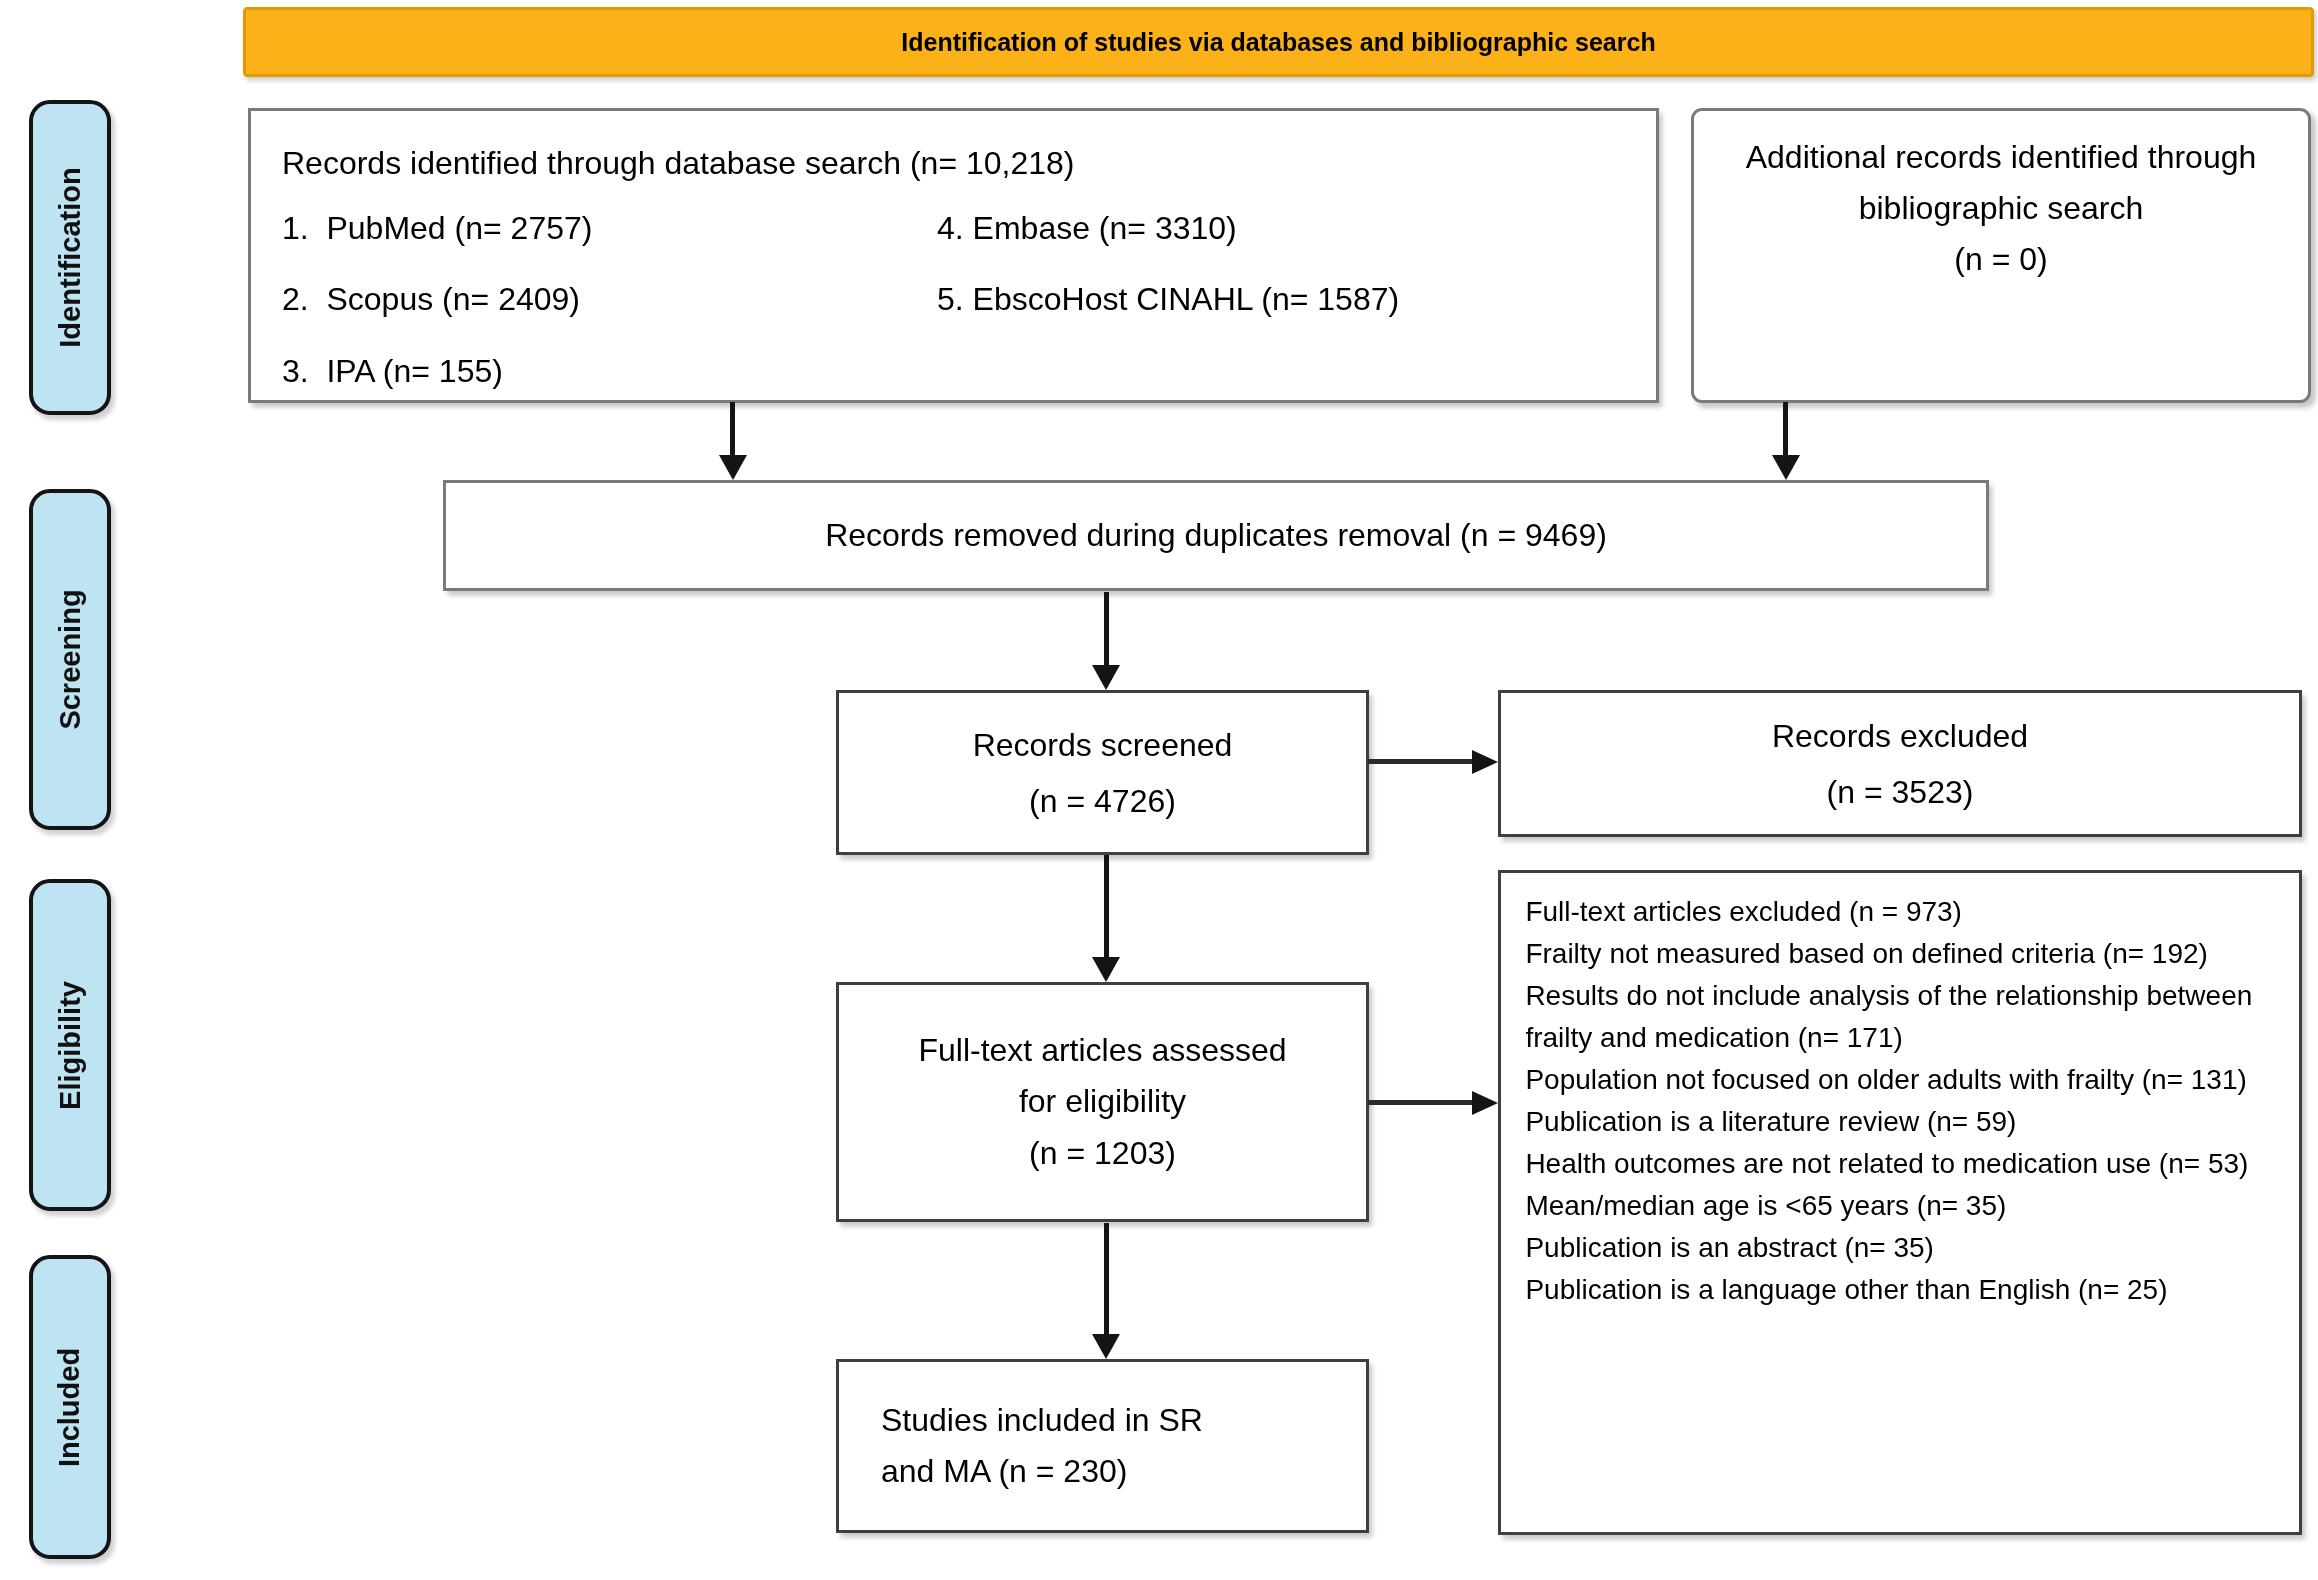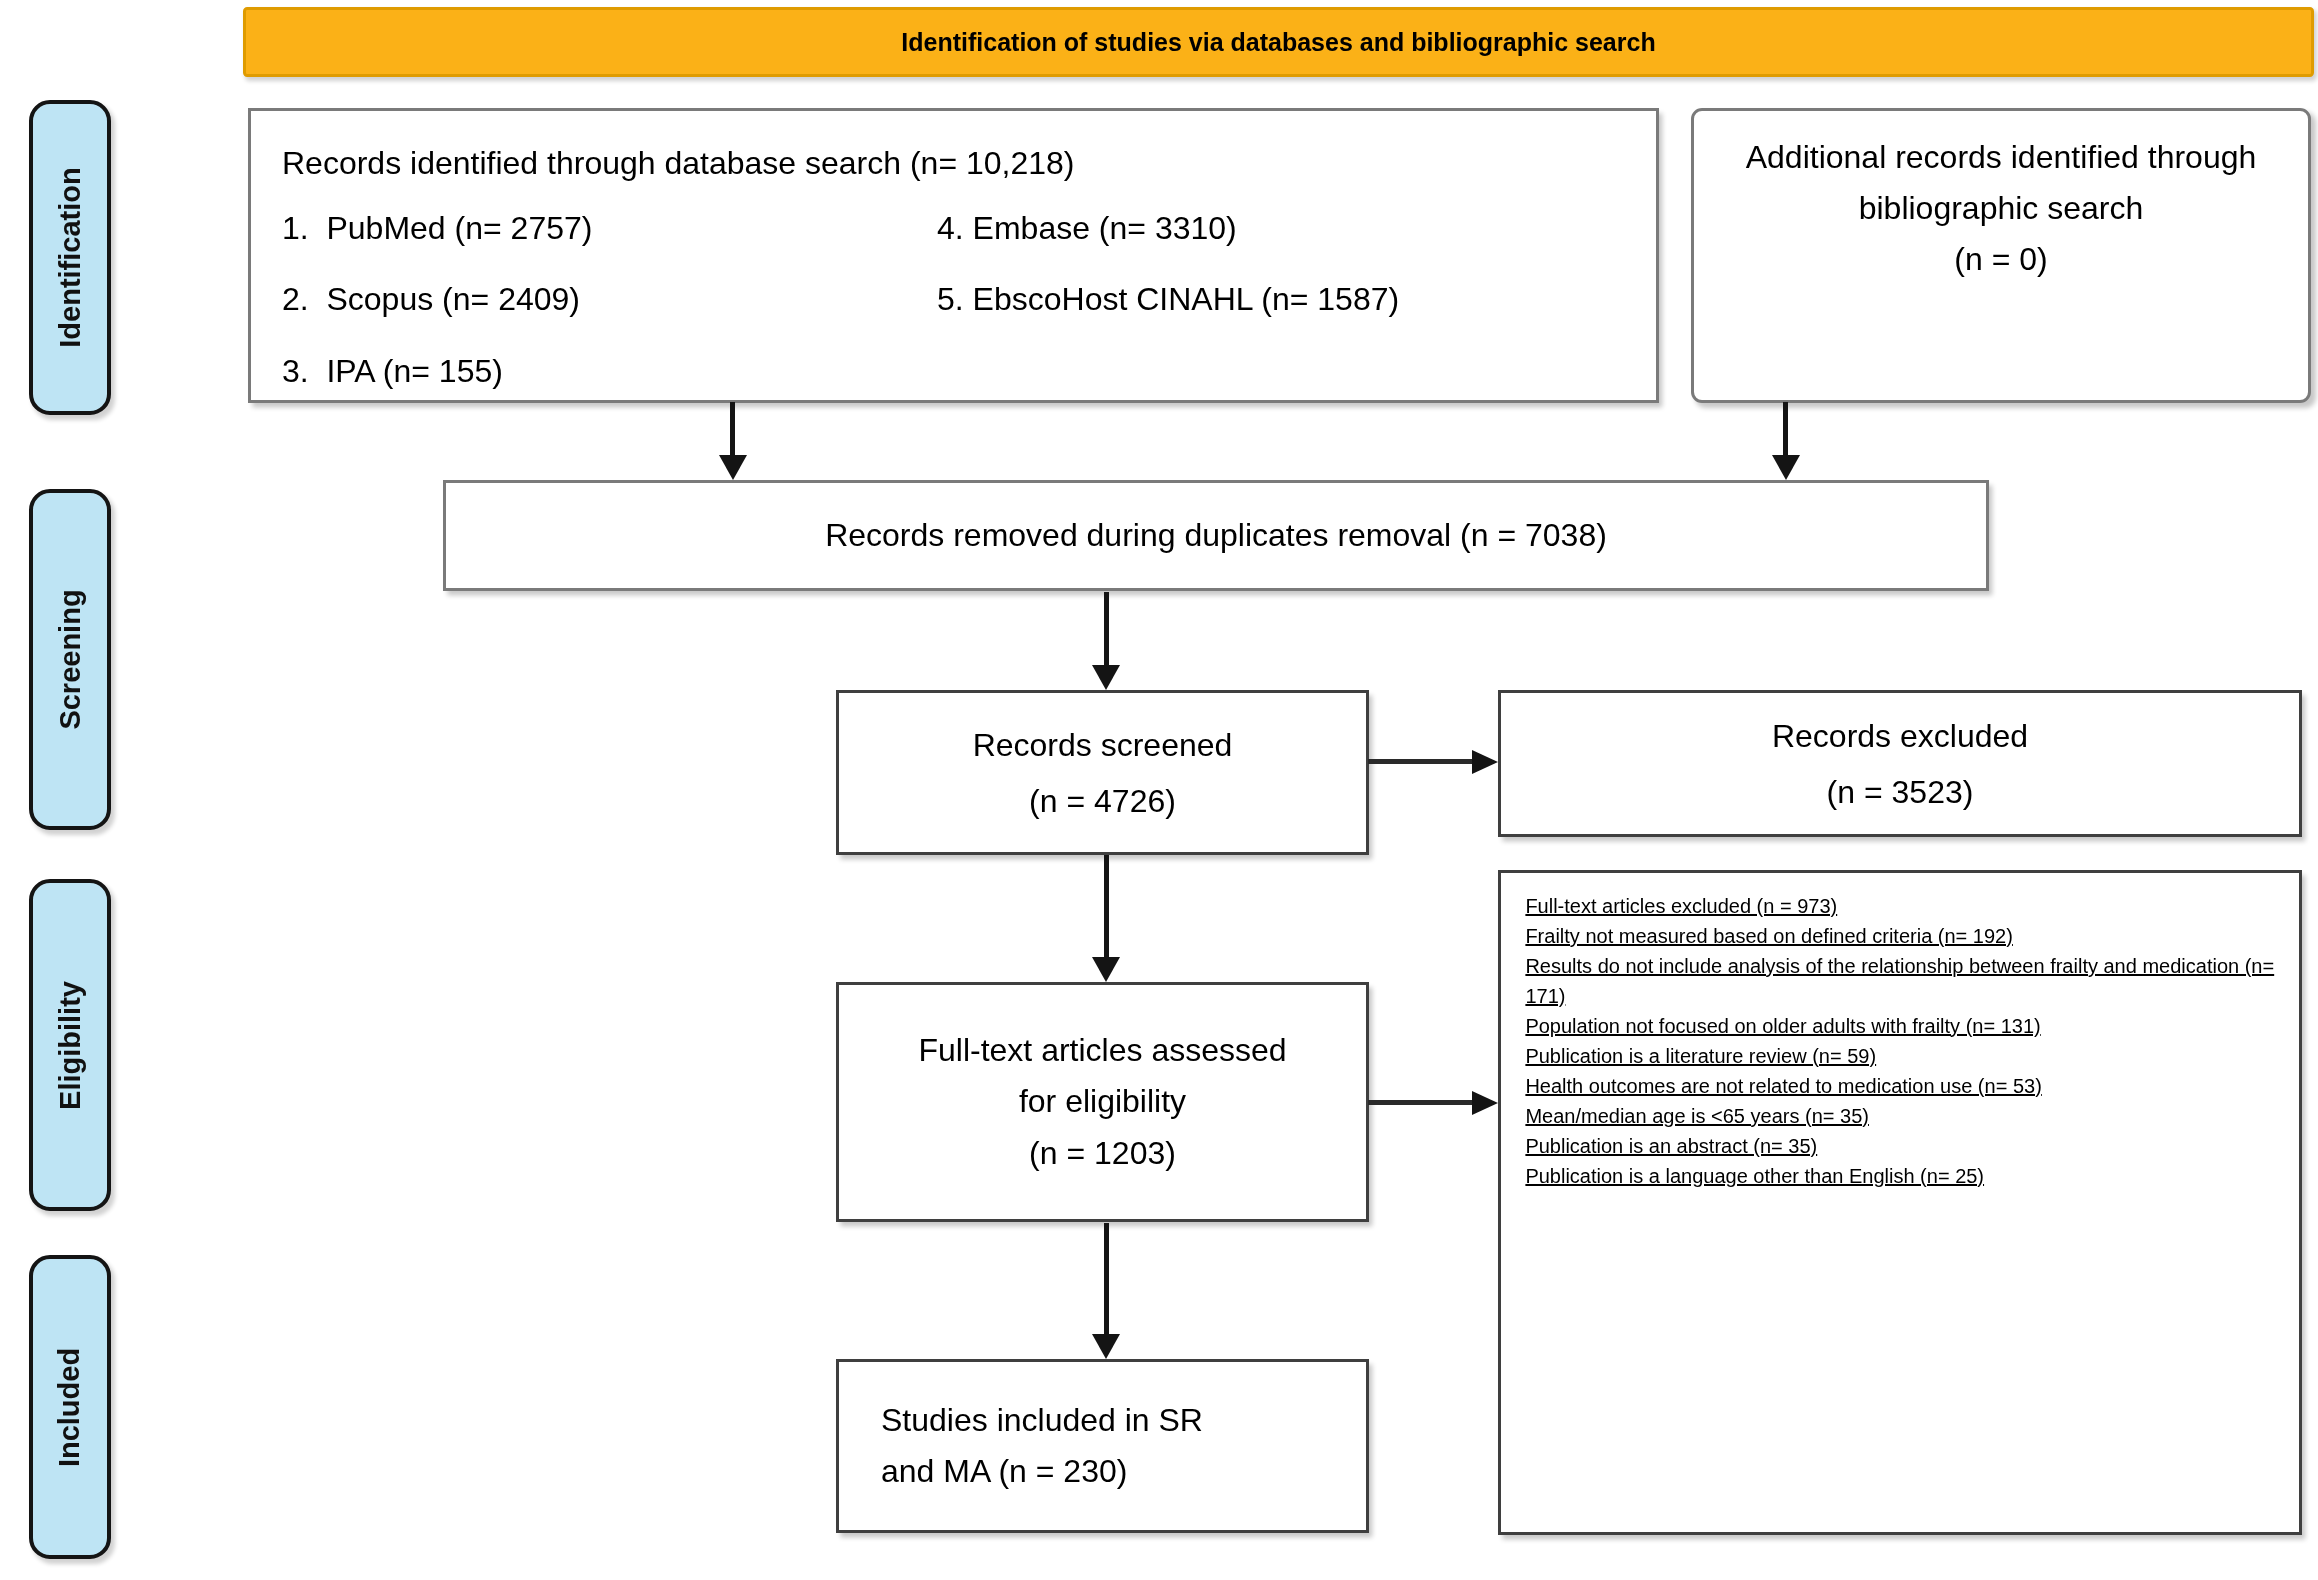--- a/index.html
+++ b/index.html
@@ -57,21 +57,21 @@
 
   .box-duplicates { left:443px; top:480px; width:1546px; height:111px; }
 
   .box-screened { left:836px; top:690px; width:533px; height:165px; line-height:1.75; border-color:#4a4a4a; }
   .box-excluded { left:1498px; top:690px; width:804px; height:147px; line-height:1.75; }
 
   .box-fulltext { left:836px; top:982px; width:533px; height:240px; padding:0 66px; line-height:1.6; }
 
   .box-reasons {
     left:1498px; top:870px; width:804px; height:665px;
-    padding:18px 24.4px; font-size:20px; line-height:1.5;text-decoration:underline;
+    padding:18px 24.4px; font-size:28px; line-height:1.5;
   }
   .box-reasons .reason { margin:0; }
 
   .box-included {
     left:836px; top:1359px; width:533px; height:174px;
     padding:0 101px 0 42px; display:flex; align-items:center;
     line-height:1.6;
   }
 
   
@@ -118,21 +118,21 @@
       </div>
     </div>
   </div>
 
   <div class="fbox box-additional">
     <div class="main">Additional records identified through bibliographic search</div>
     <div class="count">(n = 0)</div>
   </div>
 
   <div class="fbox box-duplicates center-col">
-    <div>Records removed during duplicates removal (n = 7038)</div>
+    <div>Records removed during duplicates removal (n = 9469)</div>
   </div>
 
   <div class="fbox dark box-screened center-col">
     <div>Records screened</div>
     <div>(n = 4726)</div>
   </div>
 
   <div class="fbox dark box-excluded center-col">
     <div>Records excluded</div>
     <div>(n = 3523)</div>

